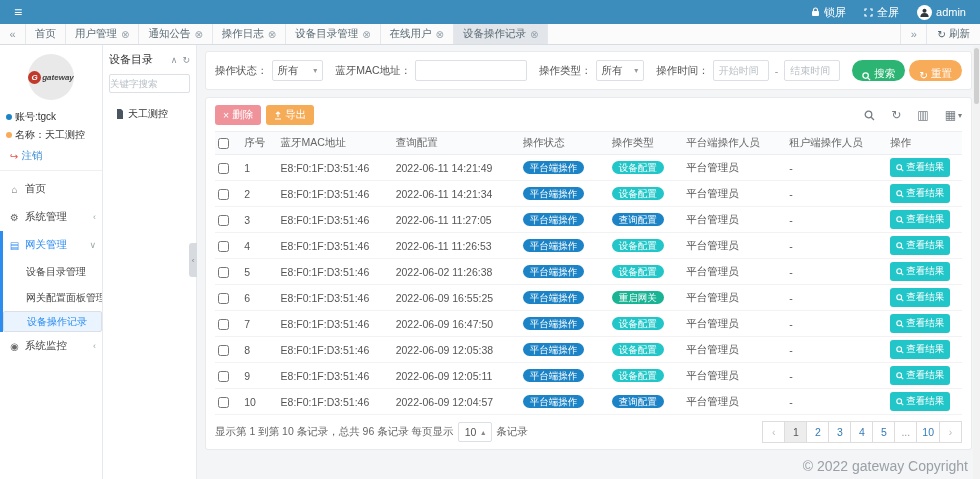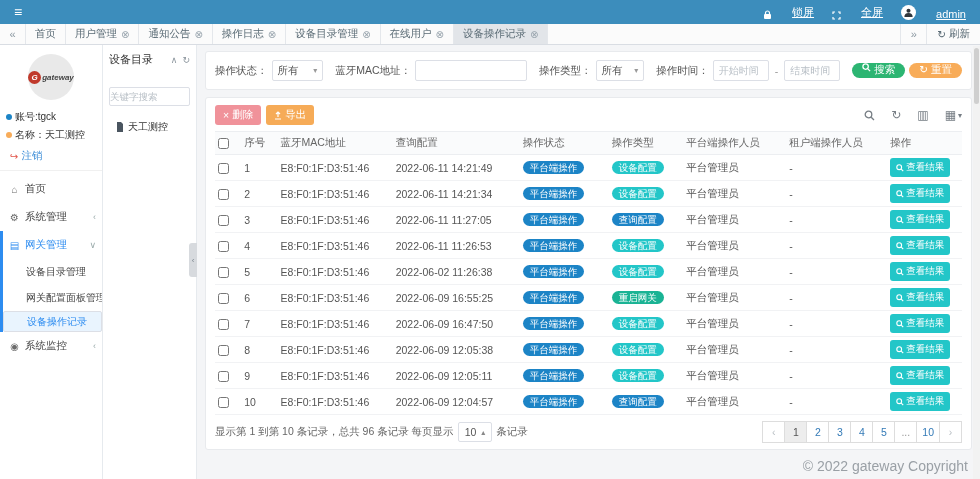--- a/index.html
+++ b/index.html
@@ -5,21 +5,21 @@
   * { box-sizing: border-box; margin: 0; padding: 0; }
   html,body { width:980px; height:479px; overflow:hidden; }
   body { font-family:"Liberation Sans","DejaVu Sans",sans-serif; font-size:11px; background:#fff; color:#333; }
 
   
   .navbar { height:24px; background:#3c8dbc; display:flex; align-items:stretch; color:#fff; }
   .brand { width:103px; background:#367fa9; display:flex; align-items:center; justify-content:center;
            font-size:12px; font-weight:bold; letter-spacing:0; white-space:nowrap; }
   .hamburger { width:36px; display:flex; align-items:center; justify-content:center; font-size:14px; cursor:pointer; }
   .nav-right { margin-left:auto; display:flex; align-items:center; gap:18px; padding-right:14px; font-size:11px; }
-  .nav-item { display:flex; align-items:flex-end; gap:20px; cursor:pointer;text-decoration:underline; }
+  .nav-item { display:flex; align-items:center; gap:4px; cursor:pointer; }
   .nav-avatar { width:15px; height:15px; border-radius:50%; background:#fff; display:flex; align-items:center; justify-content:center; }
 
   
   .tabbar { height:21px; background:#fbfbfb; border-bottom:1px solid #d9dde3; display:flex; align-items:stretch; color:#5a6b75; }
   .tab-arrow { width:26px; display:flex; align-items:center; justify-content:center; border-right:1px solid #e4e7eb; color:#8b98a1; cursor:pointer; }
   .tab-arrow.right { border-right:none; border-left:1px solid #e4e7eb; }
   .tab-list { display:flex; align-items:stretch; }
   .tab { display:flex; align-items:center; gap:4px; padding:0 9px; border-right:1px solid #e4e7eb; white-space:nowrap; cursor:pointer; font-size:10.5px; }
   .tab.active { background:#e2e5e9; }
   .tab-close { font-size:10px; color:#98a4ad; }
@@ -47,21 +47,21 @@
   .menu-item.lvl2 { padding-left:26px; font-size:10px; padding-top:6px; padding-bottom:6px; }
   .menu-item.hl { color:#2d8cf0; }
   .menu-item.hl .mi-icon { color:#2d8cf0; }
   .menu-item.sel { background:#e9f4fe; color:#2d8cf0; }
   .menu-group-bar { border-left:3px solid #2d8cf0; }
   .menu-group-bar .menu-item { padding-left:6px; }
   .menu-group-bar .menu-item.lvl2 { padding-left:23px; }
 
   
   .device-panel { width:94px; background:#fff; border-right:1px solid #e6eaee; padding:7px 6px; position:relative; }
-  .dp-header { display:flex; align-items:center; color:#333; font-size:11px; margin-bottom:20px; }
+  .dp-header { display:flex; align-items:center; color:#333; font-size:11px; margin-bottom:7px; }
   .dp-icons { margin-left:auto; display:flex; gap:5px; color:#8a949c; font-size:9px; }
   .dp-search input { width:100%; height:19px; border:1px solid #dcdfe6; border-radius:2px; font-size:9.5px; padding:0 0;
                      font-family:"Liberation Sans","DejaVu Sans",sans-serif; color:#333; }
   .dp-search input::placeholder { color:#b8bfc6; }
   .dp-tree { margin-top:14px; padding-left:7px; display:flex; align-items:center; gap:4px; color:#333; font-size:10px; cursor:pointer; }
   .dp-handle { position:absolute; right:-1px; top:198px; width:8px; height:34px; background:#d7dade; border-radius:3px 0 0 3px;
                display:flex; align-items:center; justify-content:center; color:#7d8790; font-size:8px; cursor:pointer; }
 
   
   .content { flex:1; background:#f4f5f7; padding:6px 8px 0 8px; position:relative; display:flex; flex-direction:column; gap:7px; overflow:hidden; }
@@ -74,22 +74,22 @@
          color:#555; background:#fff; cursor:pointer; }
   .sel .caret { margin-left:auto; color:#999; font-size:8px; padding-left:6px; }
   .sel.w-status { width:92px; margin-right:8px; }
   .sel.w-type { width:86px; margin-right:8px; }
   .f-input { border:1px solid #dcdfe6; border-radius:2px; height:21px; padding:0 5px; font-size:10px; color:#333;
              font-family:"Liberation Sans","DejaVu Sans",sans-serif; }
   .f-input::placeholder { color:#b8bfc6; }
   .mac-input { width:112px; margin-right:8px; }
   .time-input { width:56px; }
   .dash { color:#999; padding:0 2px; }
-  .btn-pill { border:none; border-radius:11px; color:#fff; font-size:10.5px; height:15px; padding:0 10px;
-              display:inline-flex; align-items:flex-start; gap:3px; cursor:pointer; font-family:"Liberation Sans","DejaVu Sans",sans-serif; }
+  .btn-pill { border:none; border-radius:11px; color:#fff; font-size:10.5px; height:21px; padding:0 10px;
+              display:inline-flex; align-items:flex-end; gap:3px; cursor:pointer; font-family:"Liberation Sans","DejaVu Sans",sans-serif; }
   .btn-search { margin-left:8px; }
 
   
   .table-card { padding:7px 9px 6px 9px; display:flex; flex-direction:column; }
   .toolbar { display:flex; align-items:center; margin-bottom:6px; }
   .btn-sq { border:none; border-radius:3px; color:#fff; font-size:10.5px; height:20px; padding:0 8px;
             display:inline-flex; align-items:center; gap:3px; cursor:pointer; margin-right:5px;
             font-family:"Liberation Sans","DejaVu Sans",sans-serif; }
   .tool-icons { margin-left:auto; display:flex; align-items:center; gap:16px; color:#767d84; font-size:12px; }
   .tool-icons span { cursor:pointer; display:flex; align-items:center; gap:2px; }

